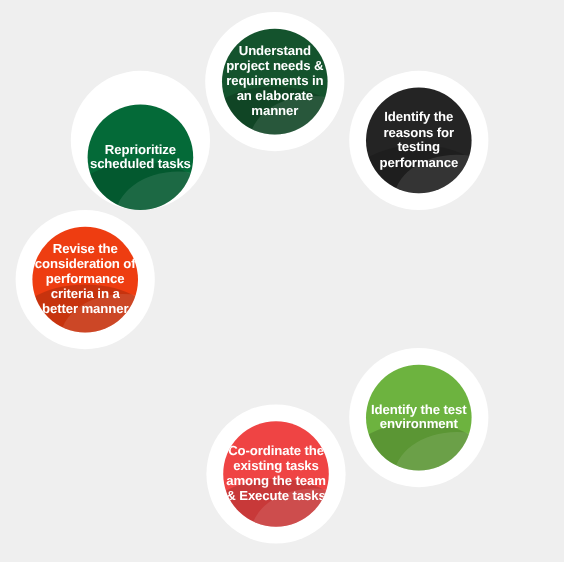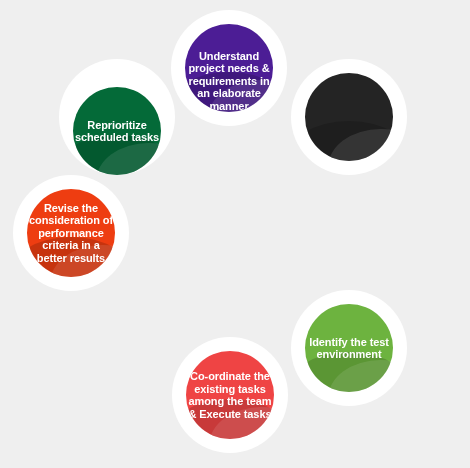--- a/index.html
+++ b/index.html
@@ -78,31 +78,32 @@
   .label.snug {
     width: 96px;
   }
 </style>
 </head>
 <body>
 
 <div id="diagram">
 
   <div class="node" style="left:171px; top:10px;">
-    <div class="disc" style="background-color: #4c1d95; align-items: flex-end;">
+    <div class="disc" style="background-color: #14532d;">
       <div class="wave"></div>
       <div class="wave2"></div>
       <div class="label">Understand project needs &amp; requirements in an elaborate manner</div>
     </div>
   </div>
 
   <div class="node" style="left:291px; top:59px;">
     <div class="disc" style="background-color: rgb(36, 36, 36);">
       <div class="wave"></div>
       <div class="wave2"></div>
+      <div class="label">Identify the reasons for testing performance</div>
     </div>
   </div>
 
 
   <div class="node" style="left:291px; top:290px;">
     <div class="disc" style="background-color: rgb(109, 179, 63);">
       <div class="wave"></div>
       <div class="wave2"></div>
       <div class="label">Identify the test environment</div>
     </div>
@@ -114,21 +115,21 @@
       <div class="wave2"></div>
       <div class="label snug">Co-ordinate the existing tasks among the team &amp; Execute tasks</div>
     </div>
   </div>
 
 
   <div class="node" style="left:13px; top:175px;">
     <div class="disc" style="background-color: rgb(238, 61, 17);">
       <div class="wave"></div>
       <div class="wave2"></div>
-      <div class="label wide">Revise the consideration of performance criteria in a better results</div>
+      <div class="label wide">Revise the consideration of performance criteria in a better manner</div>
     </div>
   </div>
 
   <div class="node" style="left:59px; top:59px;align-items:flex-end;">
     <div class="disc" style="background-color: rgb(4, 106, 56);">
       <div class="wave"></div>
       <div class="wave2"></div>
       <div class="label">Reprioritize scheduled tasks</div>
     </div>
   </div>

